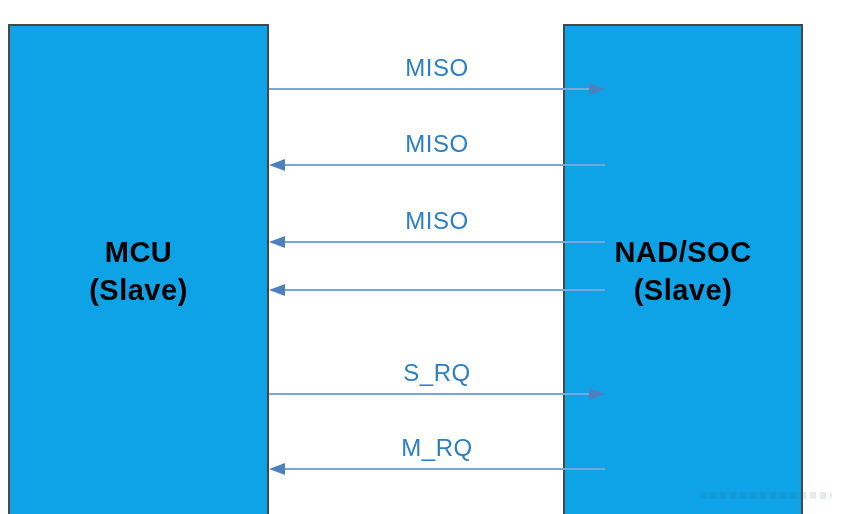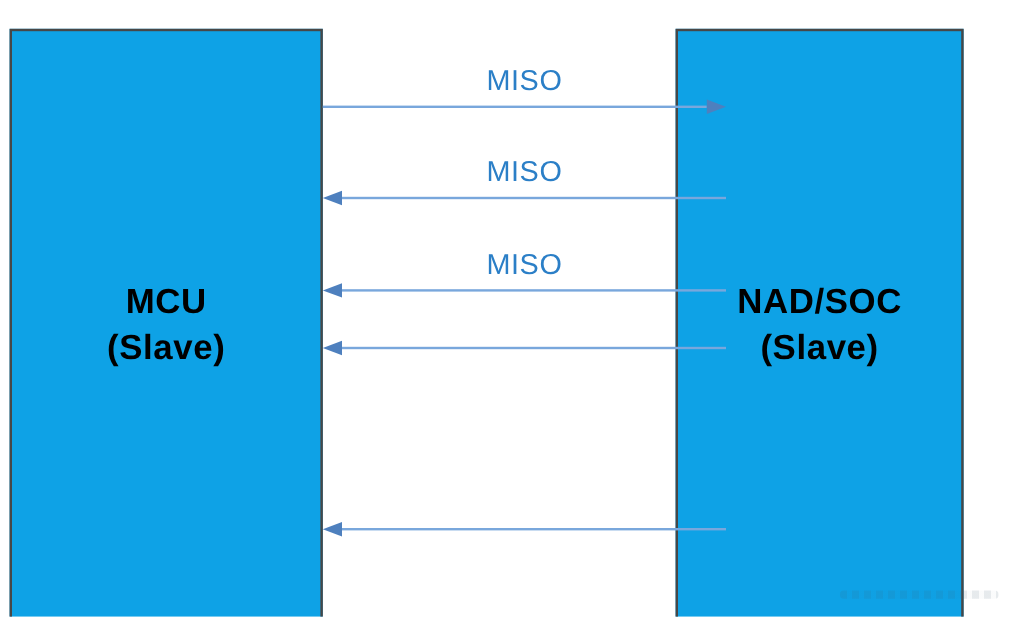--- a/index.html
+++ b/index.html
@@ -133,22 +133,30 @@
     </div>
   </div>
 
   <div class="signal" style="top:283px">
     <div class="signal-line dir-left">
       <span class="arrowhead"></span>
       <span class="rule"></span>
     </div>
   </div>
 
+  <div class="signal" style="top:359px">
+    <div class="signal-label">S_RQ</div>
+    <div class="signal-line dir-right">
+      <span class="arrowhead"></span>
+      <span class="rule"></span>
+    </div>
+  </div>
 
   <div class="signal" style="top:434px">
+    <div class="signal-label">M_RQ</div>
     <div class="signal-line dir-left">
       <span class="arrowhead"></span>
       <span class="rule"></span>
     </div>
   </div>
 
   <div class="watermark-artifact"></div>
 
 </div>
 

